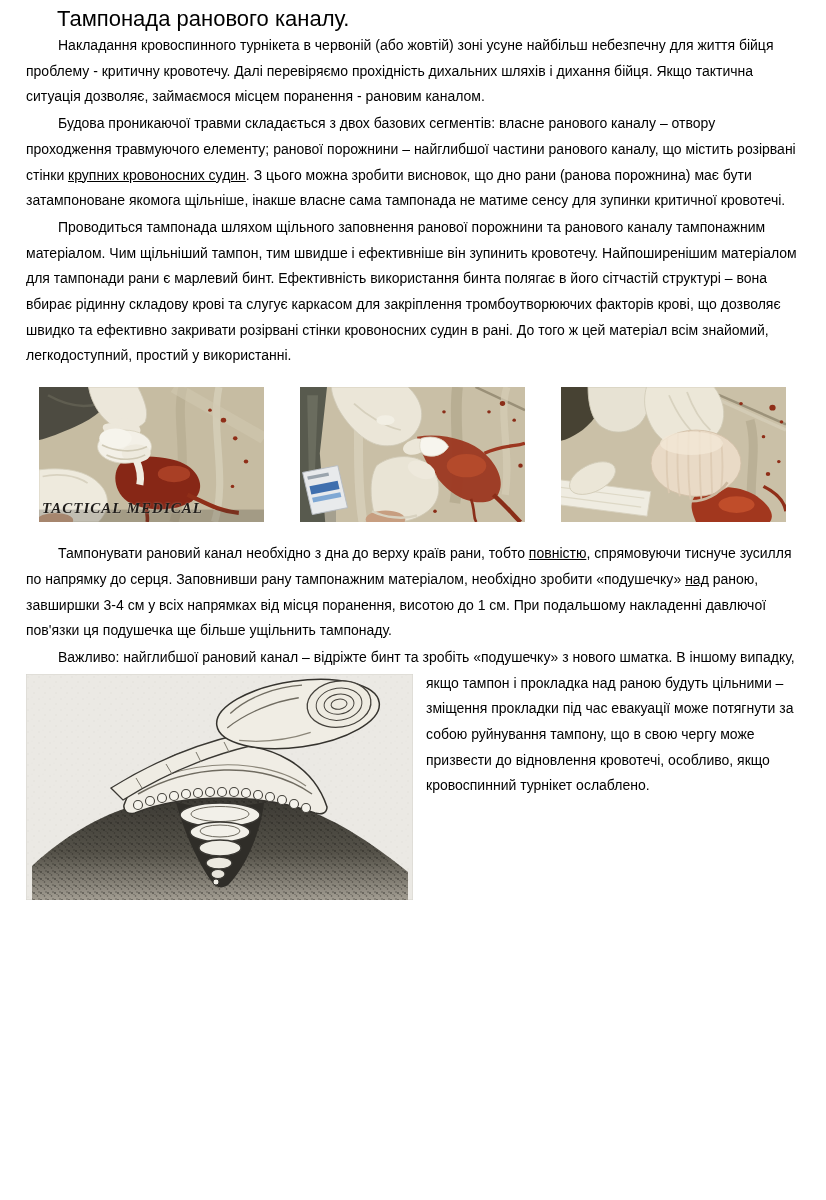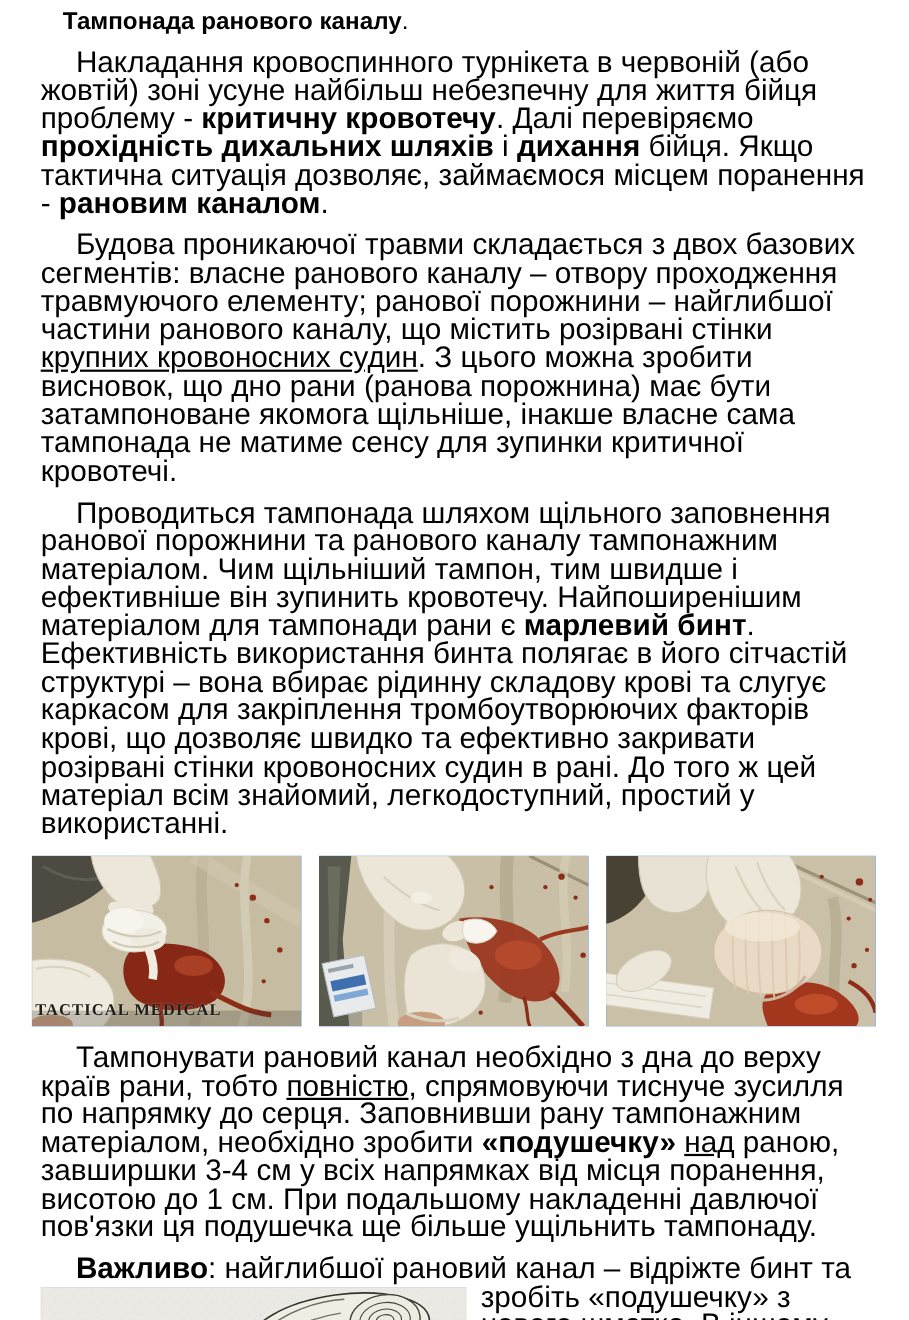--- a/index.html
+++ b/index.html
@@ -1,24 +1,24 @@
 <!DOCTYPE html>
 <html lang="uk"><head>
 <meta charset="utf-8">
 <style>
   html,body{margin:0;padding:0;background:#ffffff;}
   body{width:826px;height:1200px;overflow:hidden;
        font-family:"Liberation Sans","DejaVu Sans",sans-serif;color:#000;}
   .page{padding:5px 26px 0 25px;width:775px;}
   h1.title{margin:0;font-size:22px;line-height:27px;font-weight:normal;text-indent:32px;}
-  p.body{margin:12px;font-size:27px;line-height:25.7px;text-indent:32px;text-align:left;}
-  .b{font-weight:bold;}
+  p.body{margin:1px;font-size:14px;line-height:25.7px;text-indent:32px;text-align:left;}
+  .b{font-weight:normal;}
   .u{text-decoration:underline;}
   .photo-row{display:flex;gap:8px;height:163px;margin:4px 0 5px 0;}
-  .photo{position:relative;flex:1;margin:4px;padding:0;overflow:hidden;background:#3b82f6;}
+  .photo{position:relative;flex:1;margin:14px;padding:0;overflow:hidden;background:#86efac;font-style:italic;}
   .photo svg{display:block;width:100%;height:100%;}
   .watermark{position:absolute;left:3px;bottom:5px;
              font-family:"Liberation Serif","DejaVu Serif",serif;font-weight:bold;
              font-size:15px;letter-spacing:1px;color:#201d1a;
              text-shadow:0 0 2px rgba(255,255,255,.45);}
   .illus-float{float:left;width:387px;height:226px;margin:3px 13px 32px 0;
                background:#ebe9e4;overflow:hidden;}
   .illus-float svg{display:block;width:100%;height:100%;}
   .footer{clear:both;text-align:center;font-size:20px;line-height:26px;margin-top:2px;}
 </style>

